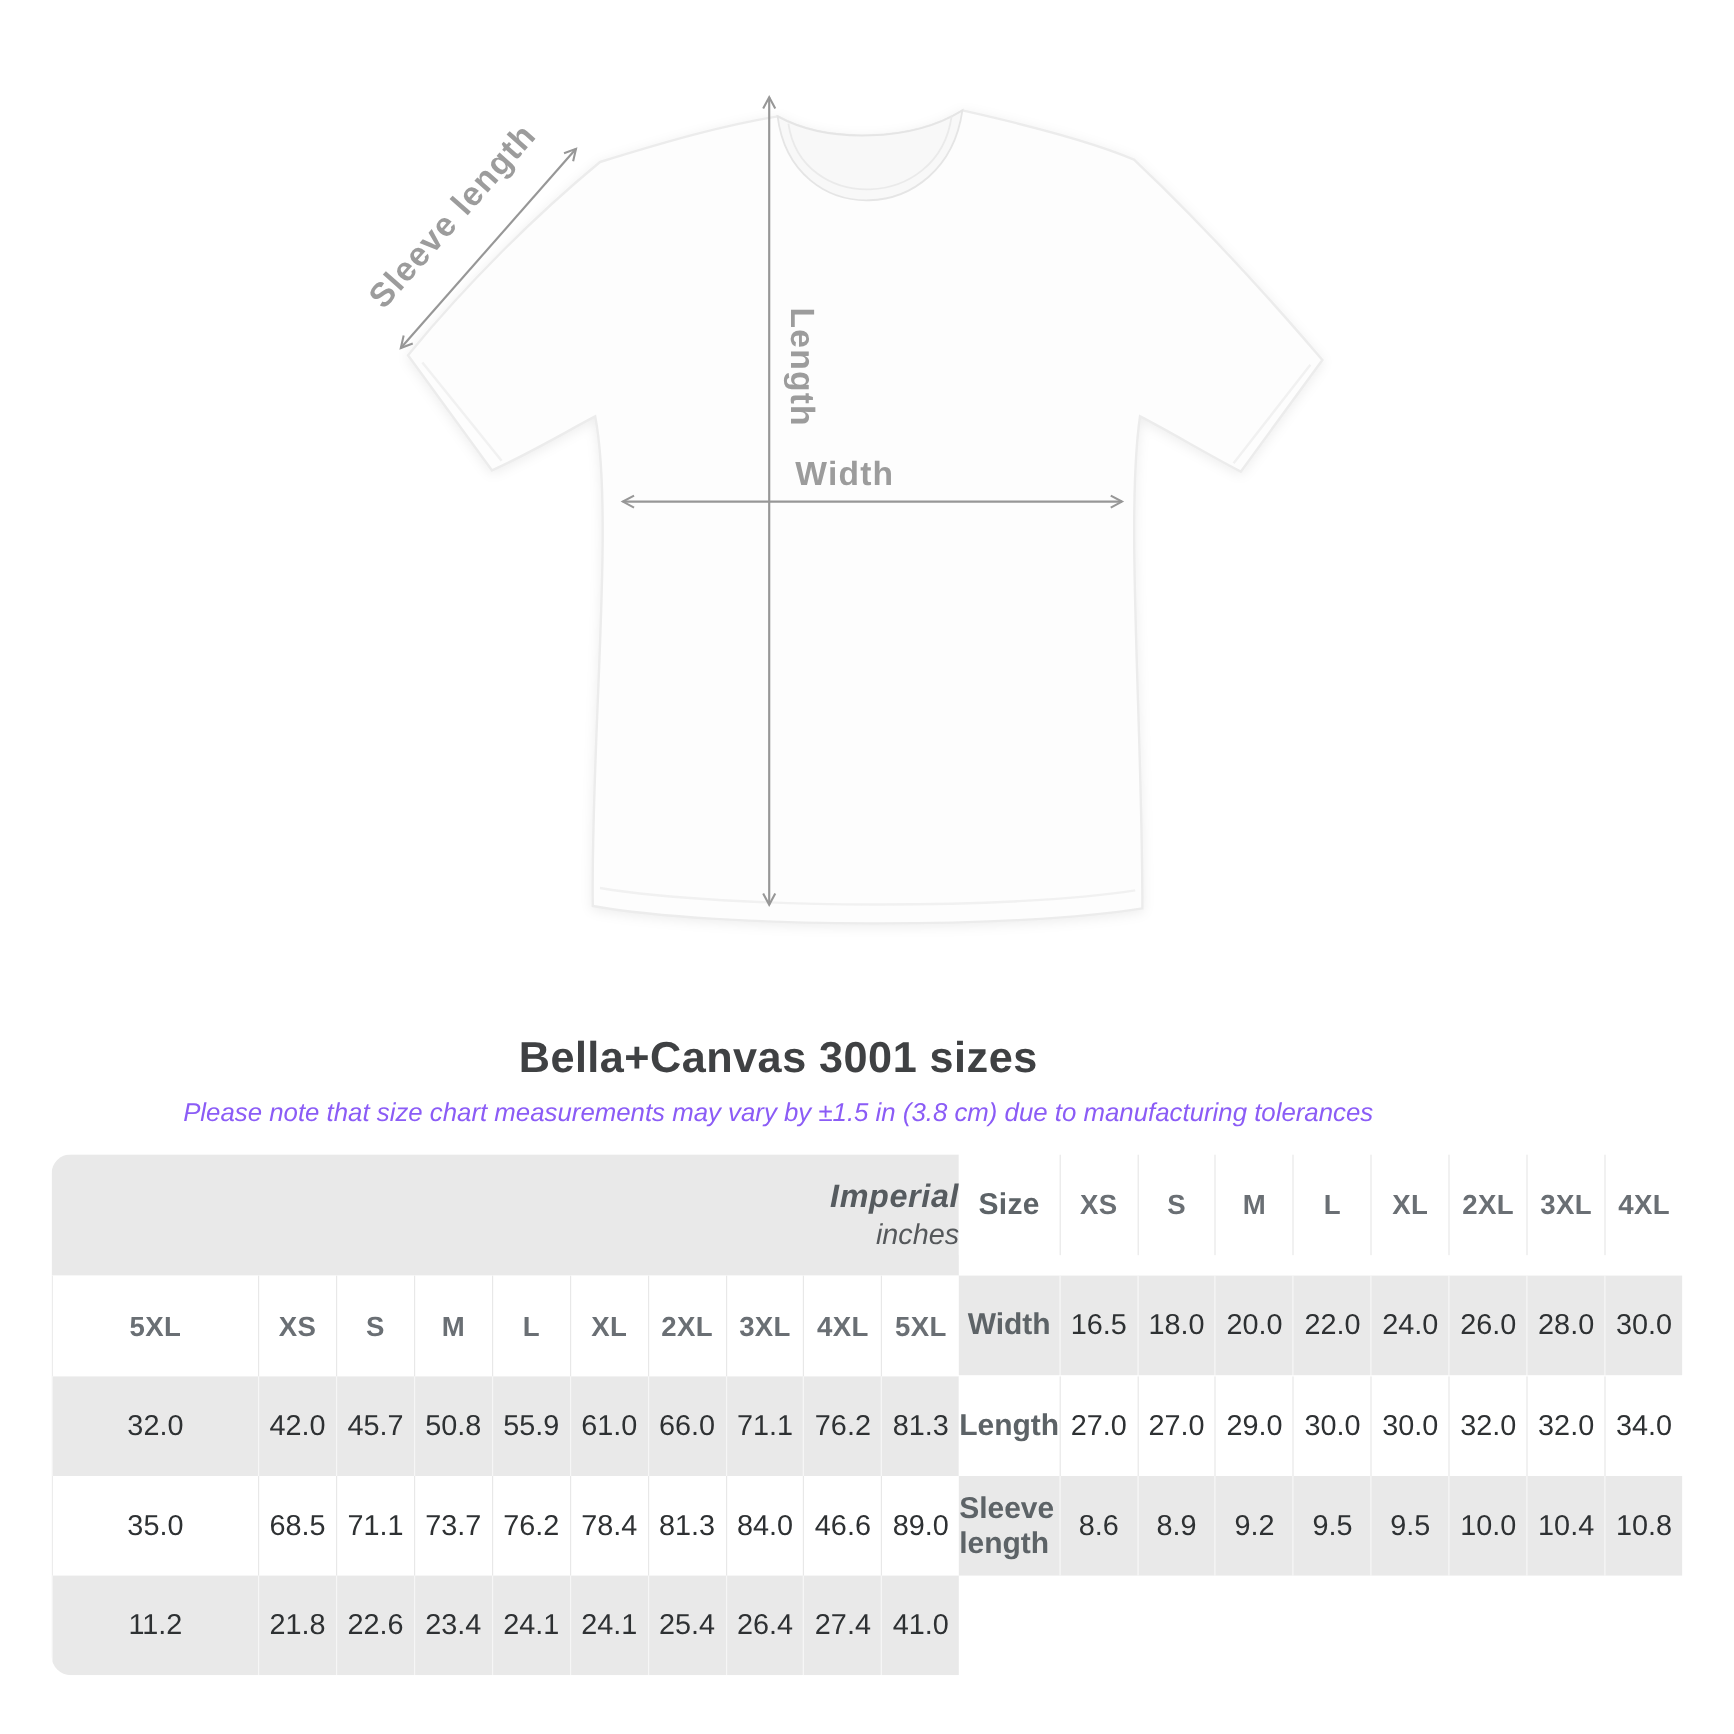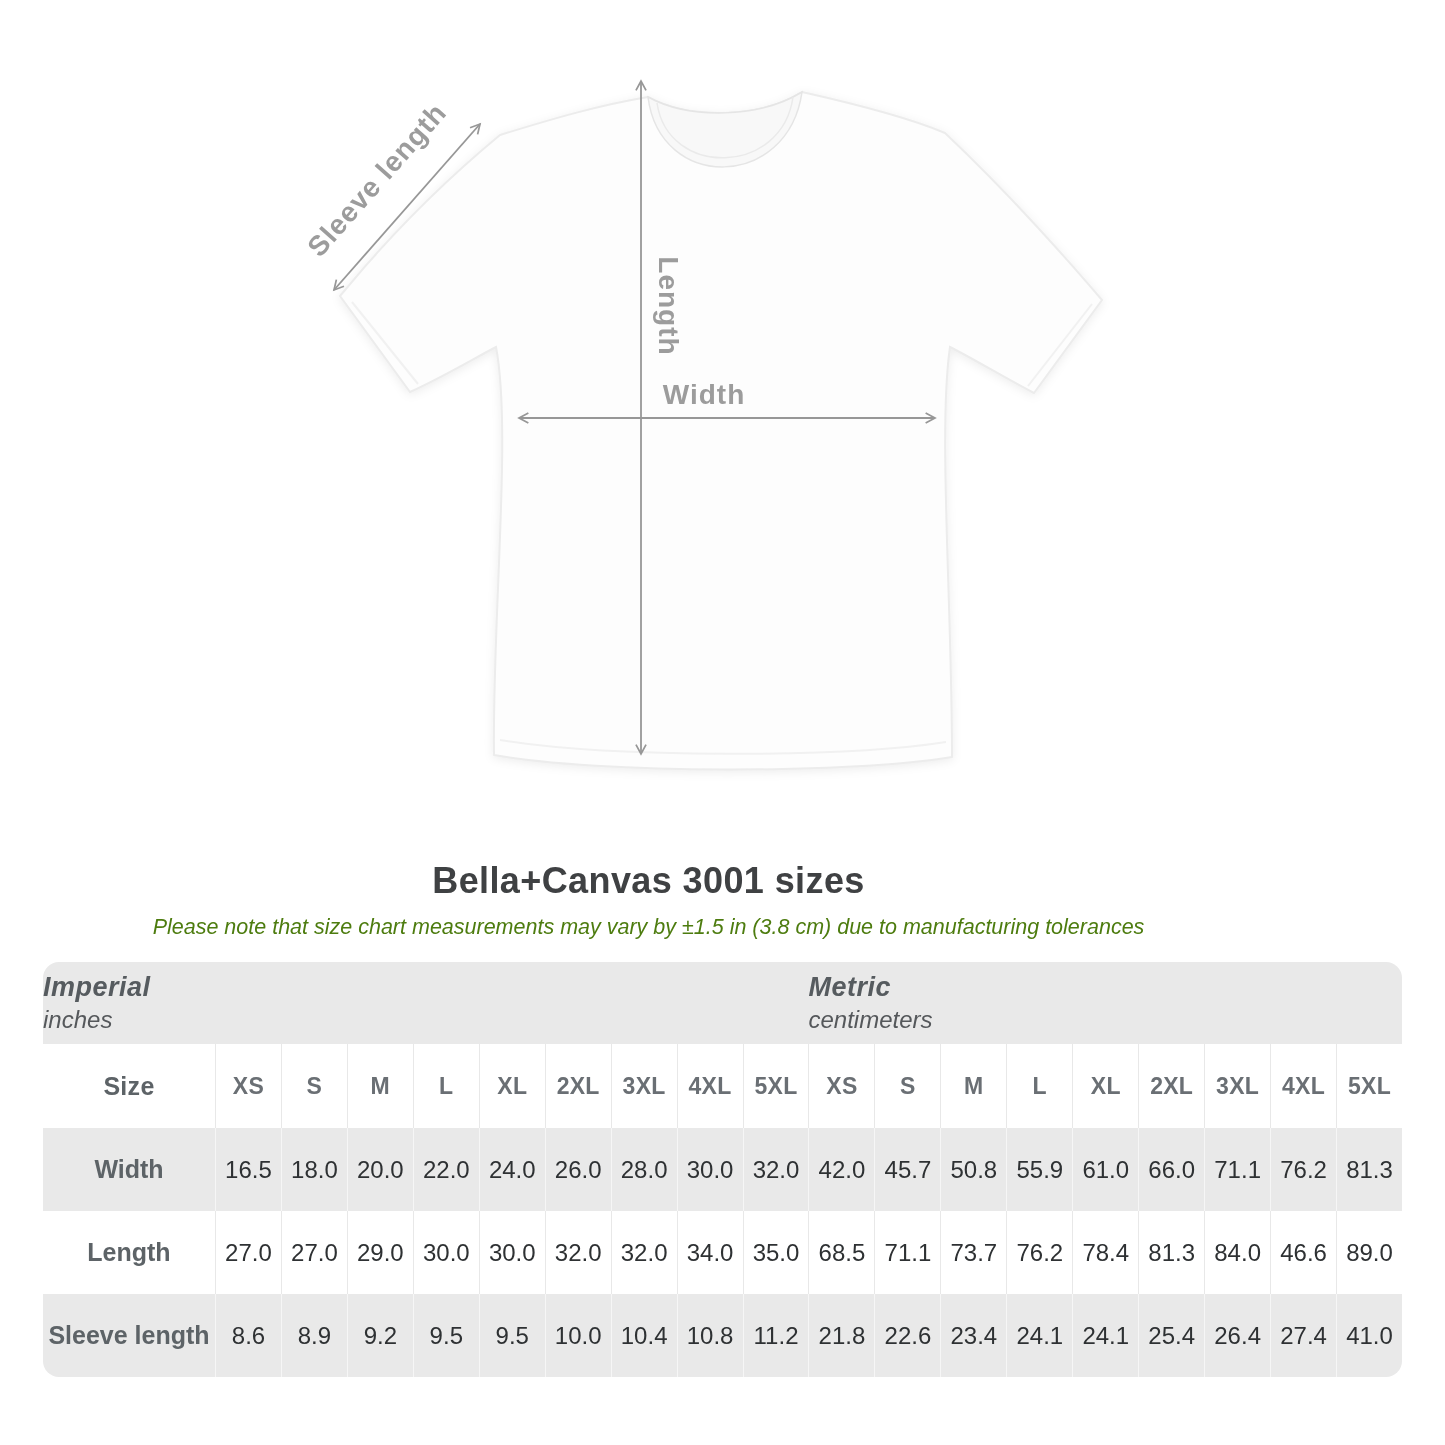--- a/index.html
+++ b/index.html
@@ -4,26 +4,26 @@
 <style>
   html,body{margin:0;padding:0;background:#ffffff;}
   body{width:1445px;height:1445px;position:relative;font-family:"Liberation Sans",sans-serif;overflow:hidden;}
 
   
   .diagram-wrap{position:absolute;top:0;left:0;width:1445px;height:850px;}
 
   
   .heading{position:absolute;top:860px;left:0;width:1297px;text-align:center;}
   .heading h1{margin:0;font-size:36px;font-weight:bold;color:#3f4143;letter-spacing:.4px;}
-  .heading p{margin:13px 0 0;font-size:21.5px;font-style:italic;color:#4d7c0f;}
+  .heading p{margin:13px 0 0;font-size:21.5px;font-style:italic;color:#8b5cf6;}
 
   
   .size-table{position:absolute;top:962px;left:43px;width:1359px;border-radius:16px;overflow:hidden;}
   .grid{display:grid;grid-template-columns:172px repeat(18,1fr);}
-  .band{background:#e9e9e9;height:82px;display:flex;flex-direction:column;align-items:flex-start;justify-content:center;gap:3px;}
+  .band{background:#e9e9e9;height:101px;display:flex;flex-direction:column;align-items:flex-end;justify-content:center;gap:3px;}
   .band-imperial{grid-column:span 10;}
   .band-metric{grid-column:span 9;}
   .gname{font-size:27px;font-weight:bold;font-style:italic;color:#565b5f;letter-spacing:.5px;}
   .gunit{font-size:24px;font-style:italic;color:#55585b;}
 
   .c{display:flex;align-items:center;justify-content:center;height:83px;
      font-size:24px;color:#2e3133;background:#ffffff;border-left:1px solid #e8e8e8;}
   .first{border-left:none;}
   .sz{height:84px;font-weight:bold;color:#6a6f74;font-size:23px;letter-spacing:.3px;}
   .lbl{font-weight:bold;color:#5d6367;font-size:25px;}
@@ -78,24 +78,20 @@
   <h1>Bella+Canvas 3001 sizes</h1>
   <p>Please note that size chart measurements may vary by ±1.5 in (3.8 cm) due to manufacturing tolerances</p>
 </div>
 
 <div class="size-table">
   <div class="grid">
 
     <div class="band band-imperial">
       <div class="gname">Imperial</div>
       <div class="gunit">inches</div>
-    </div>
-    <div class="band band-metric">
-      <div class="gname">Metric</div>
-      <div class="gunit">centimeters</div>
     </div>
 
     <div class="c sz lbl first">Size</div>
     <div class="c sz">XS</div>
     <div class="c sz">S</div>
     <div class="c sz">M</div>
     <div class="c sz">L</div>
     <div class="c sz">XL</div>
     <div class="c sz">2XL</div>
     <div class="c sz">3XL</div>

